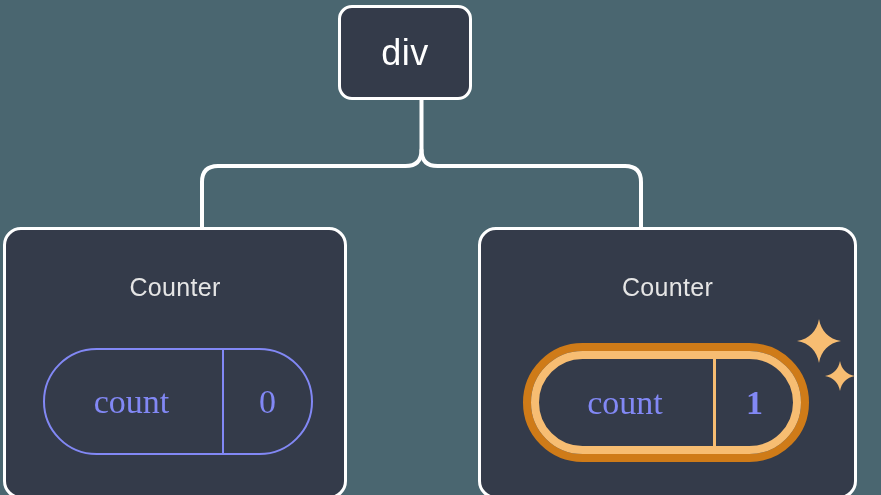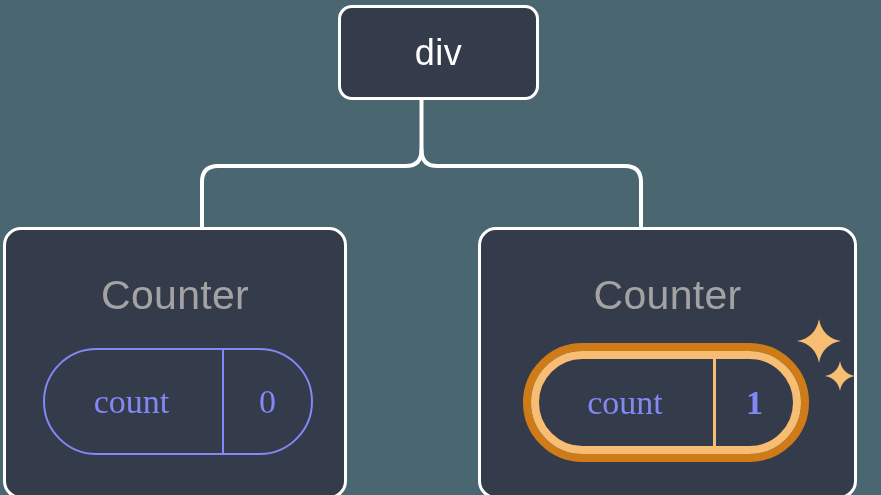--- a/index.html
+++ b/index.html
@@ -38,21 +38,21 @@
     border: 3px solid #ffffff;
     border-radius: 18px;
     display: flex;
     flex-direction: column;
     align-items: center;
   }
 
   #div-node {
     left: 338px;
     top: 5px;
-    width: 201px;
+    width: 134px;
     height: 95px;
     justify-content: center;
     border-radius: 14px;
   }
   .div-label {
     color: #ffffff;
     font-size: 36px;
     line-height: 1;
     letter-spacing: 0.5px;
   }
@@ -64,22 +64,22 @@
     height: 272px;
   }
   #counter-right {
     left: 478px;
     top: 227px;
     width: 379px;
     height: 272px;
   }
 
   .counter-title {
-    color: #a3a3a3;
-    font-size: 41px;
+    color: #e5e5e5;
+    font-size: 25px;
     line-height: 1;
     margin-top: 45px;
     letter-spacing: 0.3px;
   }
 
   
   .pill-wrap {
     position: absolute;
     font-family: Liberation Serif, serif;
   }

